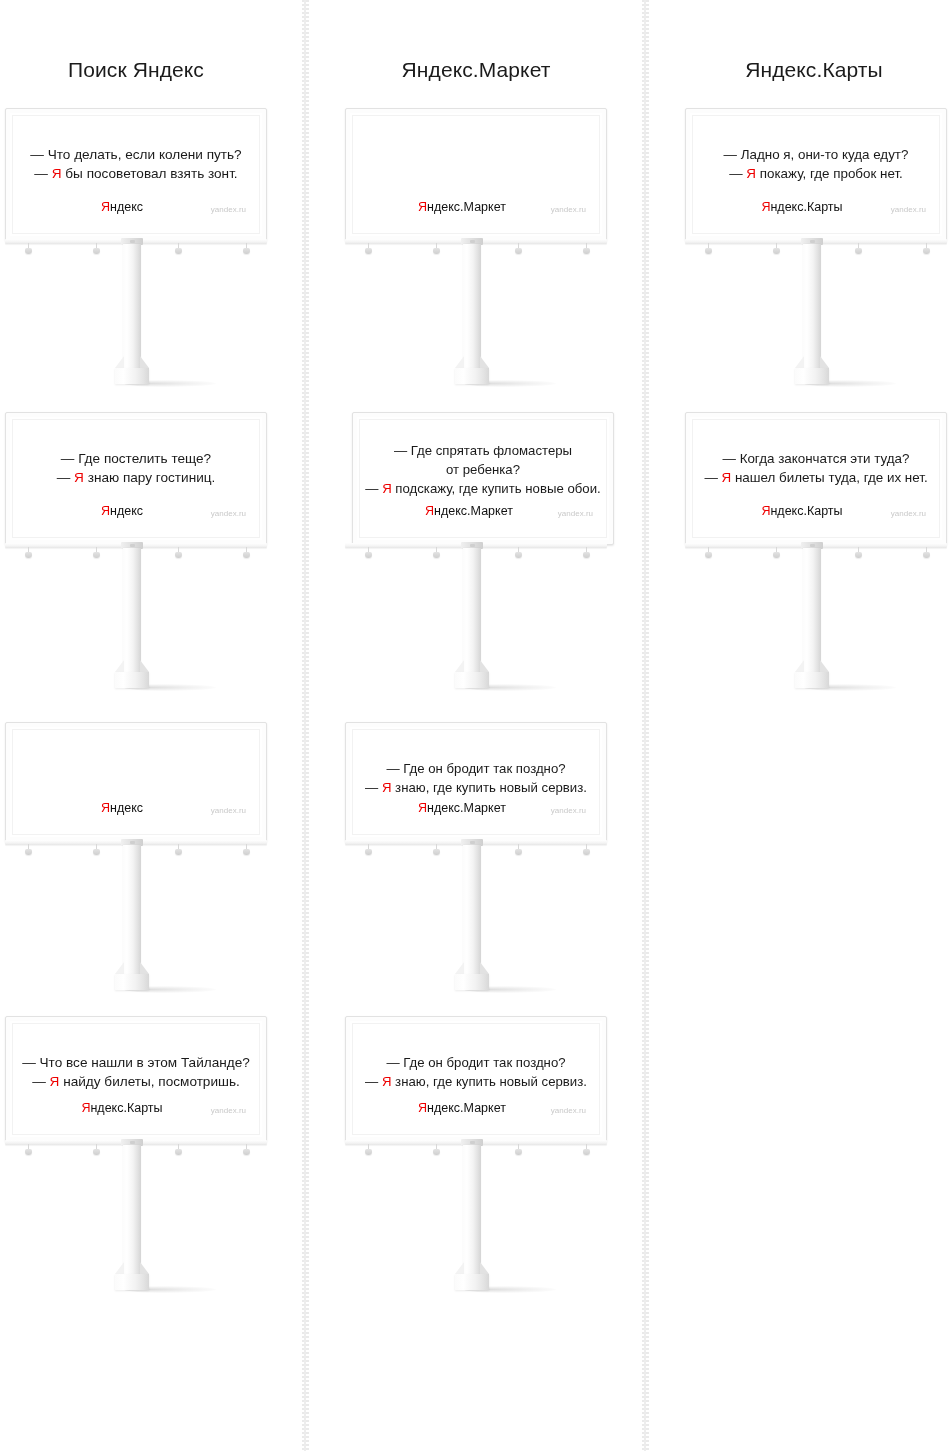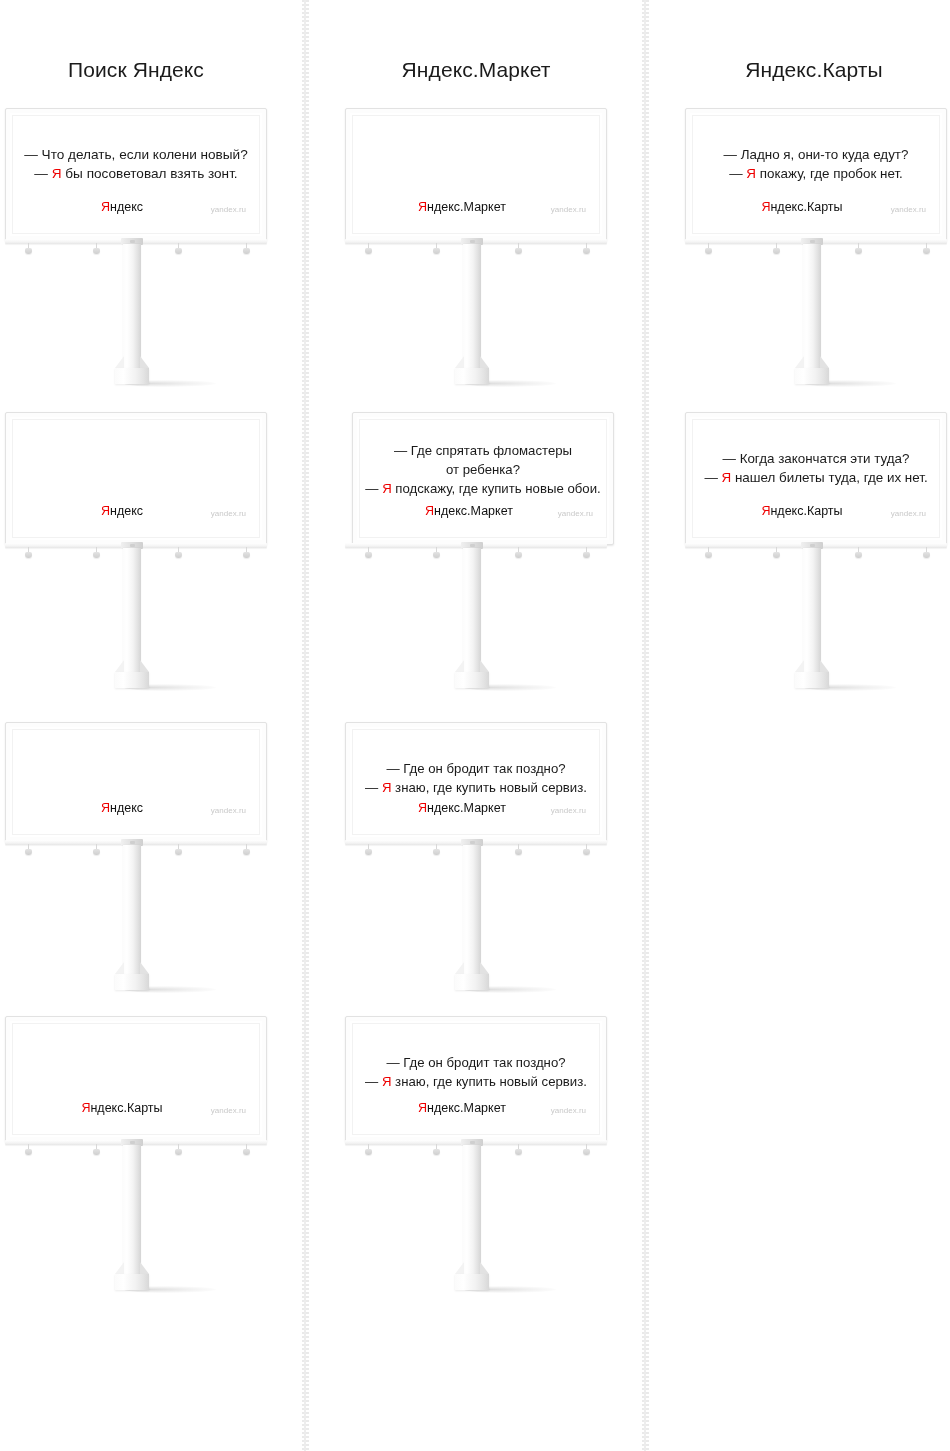--- a/index.html
+++ b/index.html
@@ -189,21 +189,21 @@
   <div class="divider" style="left:302px"></div>
   <div class="divider" style="left:642px"></div>
 
   <div id="columns-root">
       <div class="column" style="left: 0px; width: 950px;">
         <div class="col-title" style="position: absolute; left: 0px; width: 272px; top: 58px;">Поиск Яндекс</div>
         <div class="billboard" style="left: 0px; top: 108px; width: 950px; height: 298px;">
           <div class="board-frame" style="position: absolute; left: 5px; top: 0px; width: 262px; height: 133px;">
             <div class="board-inner">
               <div class="board-text" style="font-size: 13.6px; line-height: 19px; top: 30px;">
-                <span class="line">— Что делать, если колени новый?</span>
+                <span class="line">— Что делать, если колени путь?</span>
                 <span class="line">— <span class="ya">Я</span> бы посоветовал взять зонт.</span>
               </div>
               <div class="brandrow" style="top: 85px; height: 20px;">
                 <div class="brand" style="font-size: 12.5px; left: 0px; right: 0px; text-align: center; transform: translateX(-14px);"><span class="ya">Я</span><span>ндекс</span></div>
                 <div class="url" style="font-size: 8px; right: 14px; top: 5px;">yandex.ru</div>
               </div>
             </div>
           </div>
           <div class="lamp-bar" style="left: 5px; width: 262px; top: 131px;"></div>
           <div class="lamp" style="left: 27.27px; top: 135px;">
@@ -225,20 +225,24 @@
           <div class="post-cap" style="left: 121.332px; top: 130px; width: 22px;"></div>
           <div class="post" style="left: 123.332px; top: 136px; width: 18px; height: 125px;"></div>
           <div class="base-flare" style="left: 115.332px; top: 248px; border-width: 0px 0px 12px 9px; border-color: transparent transparent rgb(243, 243, 243);"></div>
           <div class="base-flare" style="left: 140.332px; top: 248px; border-width: 0px 9px 12px 0px; border-color: transparent transparent rgb(226, 226, 226);"></div>
           <div class="shadow" style="left: 124.332px; top: 272px; width: 92px;"></div>
           <div class="base" style="left: 115.332px; top: 260px; width: 34px; height: 16px;"></div>
         </div>
         <div class="billboard" style="left: 0px; top: 412px; width: 950px; height: 298px;">
           <div class="board-frame" style="position: absolute; left: 5px; top: 0px; width: 262px; height: 133px;">
             <div class="board-inner">
+              <div class="board-text" style="font-size: 13.6px; line-height: 19px; top: 30px;">
+                <span class="line">— Где постелить теще?</span>
+                <span class="line">— <span class="ya">Я</span> знаю пару гостиниц.</span>
+              </div>
               <div class="brandrow" style="top: 85px; height: 20px;">
                 <div class="brand" style="font-size: 12.5px; left: 0px; right: 0px; text-align: center; transform: translateX(-14px);"><span class="ya">Я</span><span>ндекс</span></div>
                 <div class="url" style="font-size: 8px; right: 14px; top: 5px;">yandex.ru</div>
               </div>
             </div>
           </div>
           <div class="lamp-bar" style="left: 5px; width: 262px; top: 131px;"></div>
           <div class="lamp" style="left: 27.27px; top: 135px;">
             <span class="stem"></span>
             <span class="shade"></span>
@@ -291,20 +295,24 @@
           <div class="post-cap" style="left: 121.332px; top: 117px; width: 22px;"></div>
           <div class="post" style="left: 123.332px; top: 123px; width: 18px; height: 130px;"></div>
           <div class="base-flare" style="left: 115.332px; top: 240px; border-width: 0px 0px 12px 9px; border-color: transparent transparent rgb(243, 243, 243);"></div>
           <div class="base-flare" style="left: 140.332px; top: 240px; border-width: 0px 9px 12px 0px; border-color: transparent transparent rgb(226, 226, 226);"></div>
           <div class="shadow" style="left: 124.332px; top: 264px; width: 92px;"></div>
           <div class="base" style="left: 115.332px; top: 252px; width: 34px; height: 16px;"></div>
         </div>
         <div class="billboard" style="left: 0px; top: 1016px; width: 950px; height: 296px;">
           <div class="board-frame" style="position: absolute; left: 5px; top: 0px; width: 262px; height: 126px;">
             <div class="board-inner">
+              <div class="board-text" style="font-size: 13.6px; line-height: 19px; top: 30px;">
+                <span class="line">— Что все нашли в этом Тайланде?</span>
+                <span class="line">— <span class="ya">Я</span> найду билеты, посмотришь.</span>
+              </div>
               <div class="brandrow" style="top: 78px; height: 20px;">
                 <div class="brand" style="font-size: 12.5px; left: 0px; right: 0px; text-align: center; transform: translateX(-14px);"><span class="ya">Я</span><span>ндекс.Карты</span></div>
                 <div class="url" style="font-size: 8px; right: 14px; top: 5px;">yandex.ru</div>
               </div>
             </div>
           </div>
           <div class="lamp-bar" style="left: 5px; width: 262px; top: 124px;"></div>
           <div class="lamp" style="left: 27.27px; top: 128px;">
             <span class="stem"></span>
             <span class="shade"></span>

